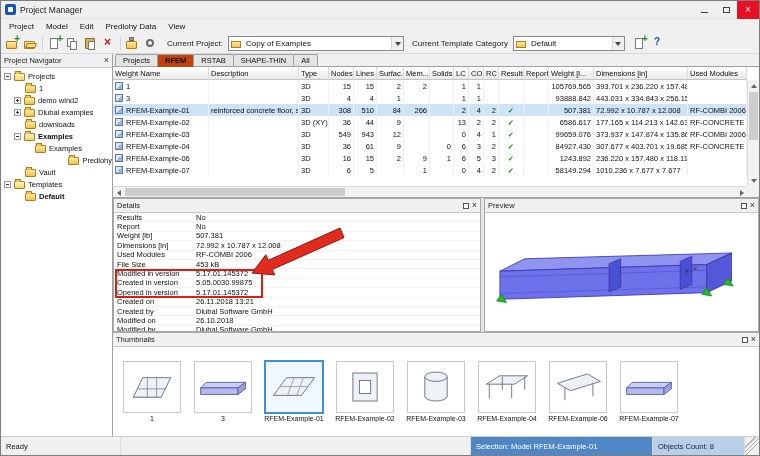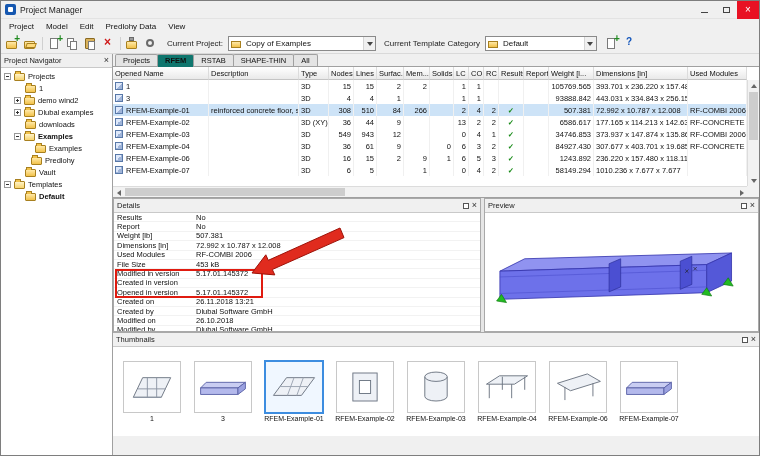--- a/index.html
+++ b/index.html
@@ -67,21 +67,21 @@
   .expander.plus::after{content:"";position:absolute;top:1px;bottom:1px;left:2px;width:1px;background:#333}
   .expander-spacer{width:8px;flex:none}
   .fold{flex:none;width:11px;height:8px;background:linear-gradient(#ffe9a8,#f2c24a);border:1px solid #a8801f;border-radius:1px;position:relative;margin-top:1px}
   .fold::before{content:"";position:absolute;top:-3px;left:0;width:4px;height:2px;background:#f2c24a;border:1px solid #a8801f;border-bottom:none}
   .fold.open{background:linear-gradient(#fff3c8,#f7d46e)}
 
   
   .main{flex:1;display:flex;flex-direction:column;min-width:0}
   .tabs{height:13px;flex:none;display:flex;align-items:flex-end;padding-left:2px;border-bottom:1px solid #a0a0a0;font-size:7.5px}
   .tab{padding:0 7px;height:12px;line-height:12px;border:1px solid #a0a0a0;border-bottom:none;background:#e4e4e4;margin-right:-1px;border-radius:2px 2px 0 0;position:relative}
-  .tab.active{background:#0f766e;z-index:2;margin-bottom:-1px;height:13px;font-weight:bold}
+  .tab.active{background:#c2410c;z-index:2;margin-bottom:-1px;height:13px;font-weight:bold}
 
   
   .table-area{height:131px;flex:none;position:relative;background:#fff;border-bottom:1px solid #a0a0a0;overflow:hidden}
   .tbl-clip{position:absolute;left:0;top:0;right:12px;bottom:11px;overflow:hidden}
   table.tbl{width:634px;table-layout:fixed;border-collapse:separate;border-spacing:0;font-size:7.5px}
   .tbl th{height:13px;font-weight:normal;text-align:left;padding:0 2px;background:linear-gradient(#ffffff,#e9e9e9);border-right:1px solid #dcdcdc;border-bottom:1px solid #c4c4c4;white-space:nowrap;overflow:hidden}
   .tbl td{height:12px;padding:0 2px;border-right:1px solid #f0f0f0;white-space:nowrap;overflow:hidden}
   .tbl tr.selected td{background:#cde3f7}
   .tbl td.num{text-align:right}
   .tbl td.chk{color:#168a16;text-align:center;font-weight:bold}
@@ -179,21 +179,21 @@
         </div>
         <span class="tsep"></span>
         <div class="tbtn">
           <span class="mi mi-archive"></span>
         </div>
         <div class="tbtn">
           <span class="mi mi-gear"></span>
         </div>
       </span>
     <span class="tb-label">Current Project:</span>
-    <div class="combo" style="width:148px">
+    <div class="combo" style="width:176px">
       <span class="mi mi-folder-plain"></span>
       <span class="combo-text">Copy of Examples</span>
       <span class="drop">
           <span class="caret"></span>
         </span>
     </div>
     <span class="tb-label">Current Template Category</span>
     <div class="combo" style="width:112px">
       <span class="mi mi-folder-plain"></span>
       <span class="combo-text">Default</span>
@@ -249,21 +249,21 @@
           <div class="tree-item bold" style="padding-left: 13px;">
             <span class="expander"></span>
             <span class="fold open"></span>
             <span class="tree-label">Examples</span>
           </div>
           <div class="tree-item" style="padding-left: 23px;">
             <span class="expander-spacer"></span>
             <span class="fold"></span>
             <span class="tree-label">Examples</span>
           </div>
-          <div class="tree-item" style="padding-left: 19px;">
+          <div class="tree-item" style="padding-left: 19px; justify-content: flex-end;">
             <span class="expander-spacer"></span>
             <span class="fold"></span>
             <span class="tree-label">Predlohy</span>
           </div>
           <div class="tree-item" style="padding-left: 13px;">
             <span class="expander-spacer"></span>
             <span class="fold"></span>
             <span class="tree-label">Vault</span>
           </div>
           <div class="tree-item" style="padding-left: 3px;">
@@ -305,21 +305,21 @@
                 <col style="width: 15px;">
                 <col style="width: 15px;">
                 <col style="width: 25px;">
                 <col style="width: 25px;">
                 <col style="width: 45px;">
                 <col style="width: 94px;">
                 <col style="width: 59px;">
               </colgroup>
             <thead>
                 <tr id="hrow">
-                  <th>Opened Name</th>
+                  <th>Weight Name</th>
                   <th>Description</th>
                   <th>Type</th>
                   <th>Nodes</th>
                   <th>Lines</th>
                   <th>Surfac...</th>
                   <th>Mem...</th>
                   <th>Solids</th>
                   <th>LC</th>
                   <th>CO</th>
                   <th>RC</th>
@@ -410,21 +410,21 @@
                   <td class="num">549</td>
                   <td class="num">943</td>
                   <td class="num">12</td>
                   <td class="num"></td>
                   <td class="num"></td>
                   <td class="num">0</td>
                   <td class="num">4</td>
                   <td class="num">1</td>
                   <td class="chk">✓</td>
                   <td></td>
-                  <td class="num">34746.853</td>
+                  <td class="num">99659.076</td>
                   <td>373.937 x 147.874 x 135.866</td>
                   <td>RF-COMBI 2006</td>
                 </tr>
                 <tr>
                   <td><span class="cube"></span><span>RFEM-Example-04</span></td>
                   <td></td>
                   <td>3D</td>
                   <td class="num">36</td>
                   <td class="num">61</td>
                   <td class="num">9</td>
@@ -533,20 +533,21 @@
                 <div class="drow">
                   <span class="dlabel">File Size</span>
                   <span class="dvalue">453 kB</span>
                 </div>
                 <div class="drow">
                   <span class="dlabel">Modified in version</span>
                   <span class="dvalue">5.17.01.145372</span>
                 </div>
                 <div class="drow">
                   <span class="dlabel">Created in version</span>
+                  <span class="dvalue">5.05.0030.99875</span>
                 </div>
                 <div class="drow">
                   <span class="dlabel">Opened in version</span>
                   <span class="dvalue">5.17.01.145372</span>
                 </div>
                 <div class="drow">
                   <span class="dlabel">Created on</span>
                   <span class="dvalue">26.11.2018 13:21</span>
                 </div>
                 <div class="drow">
@@ -701,14 +702,21 @@
                 </svg>
               </div>
               <div class="thumb-label">RFEM-Example-07</div>
             </div>
           </div>
       </div>
 
     </div>
   </div>
 
+  <div class="statusbar">
+    <span class="sb-seg sb-ready">Ready</span>
+    <span class="sb-seg sb-fill"></span>
+    <span class="sb-seg sb-sel">Selection: Model RFEM-Example-01</span>
+    <span class="sb-seg sb-count">Objects Count: 8</span>
+    <span class="grip"></span>
+  </div>
 
 </div>
 
 </body></html>

